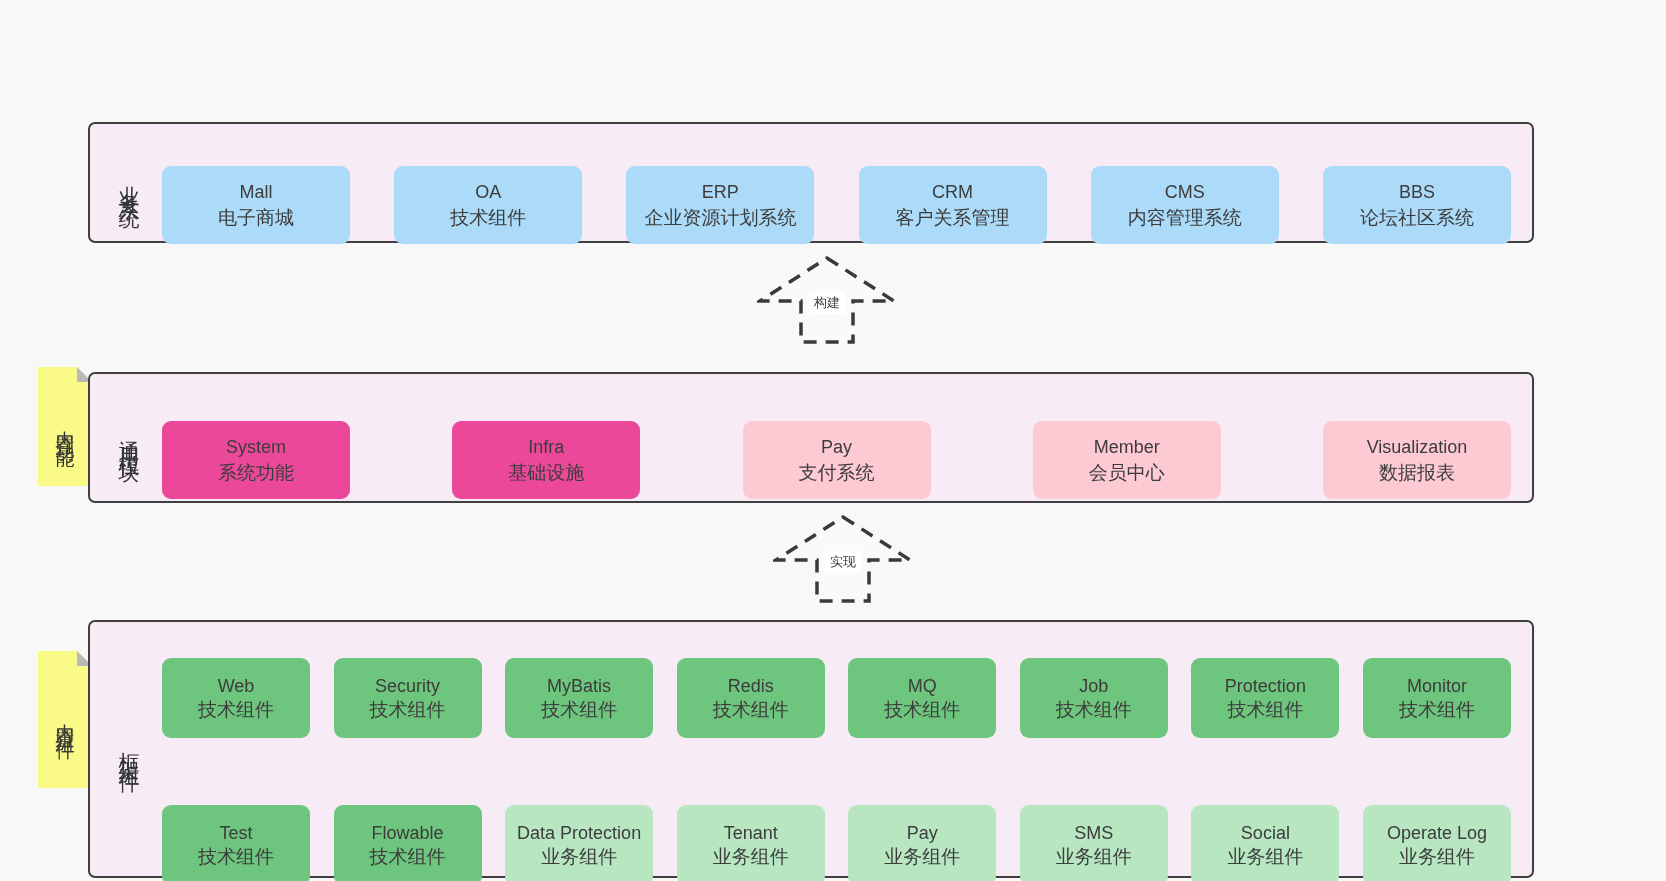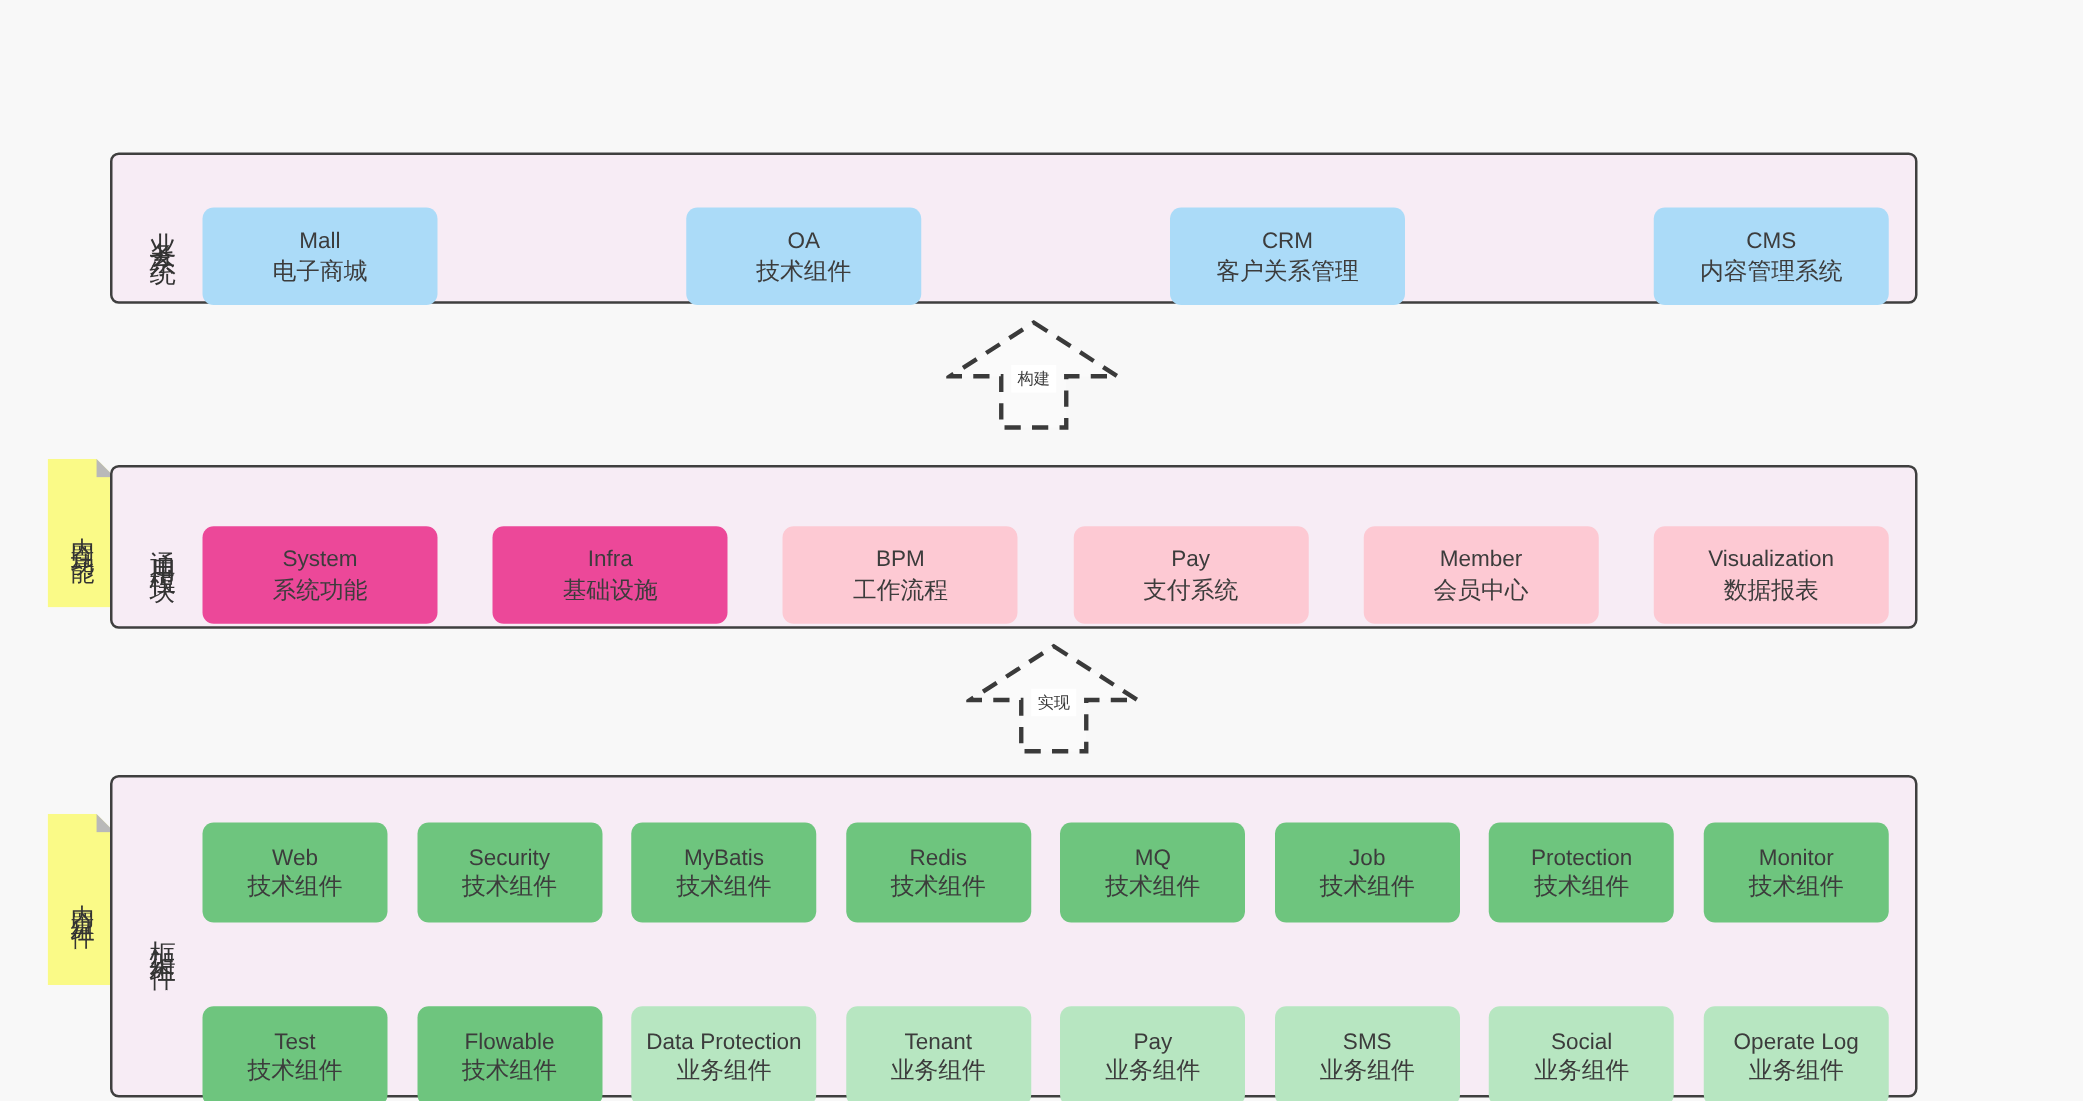--- a/index.html
+++ b/index.html
@@ -65,26 +65,34 @@
     <div class="band-boxes">
       <div class="box box-lg blue">
         <div class="box-name">Mall</div>
         <div class="box-desc">电子商城</div>
       </div>
       <div class="box box-lg blue">
         <div class="box-name">OA</div>
         <div class="box-desc">技术组件</div>
       </div>
       <div class="box box-lg blue">
+        <div class="box-name">ERP</div>
+        <div class="box-desc">企业资源计划系统</div>
+      </div>
+      <div class="box box-lg blue">
         <div class="box-name">CRM</div>
         <div class="box-desc">客户关系管理</div>
       </div>
       <div class="box box-lg blue">
         <div class="box-name">CMS</div>
         <div class="box-desc">内容管理系统</div>
+      </div>
+      <div class="box box-lg blue">
+        <div class="box-name">BBS</div>
+        <div class="box-desc">论坛社区系统</div>
       </div>
     </div>
   </section>
 
   <div class="arrow" style="left:757px;top:255px;">
     <svg width="140" height="90" viewBox="0 0 140 90">
       <polygon points="70,3 137,46 96,46 96,87 44,87 44,46 3,46" fill="#fafafa" stroke="#3a3a3a" stroke-width="3.5" stroke-dasharray="13 9"></polygon>
     </svg>
     <span class="arrow-label">构建</span>
   </div>
@@ -99,24 +107,20 @@
     <div class="band-boxes">
       <div class="box box-lg red">
         <div class="box-name">System</div>
         <div class="box-desc">系统功能</div>
       </div>
       <div class="box box-lg red">
         <div class="box-name">Infra</div>
         <div class="box-desc">基础设施</div>
       </div>
       <div class="box box-lg pink">
-        <div class="box-name">BPM</div>
-        <div class="box-desc">工作流程</div>
-      </div>
-      <div class="box box-lg pink">
         <div class="box-name">Pay</div>
         <div class="box-desc">支付系统</div>
       </div>
       <div class="box box-lg pink">
         <div class="box-name">Member</div>
         <div class="box-desc">会员中心</div>
       </div>
       <div class="box box-lg pink">
         <div class="box-name">Visualization</div>
         <div class="box-desc">数据报表</div>

